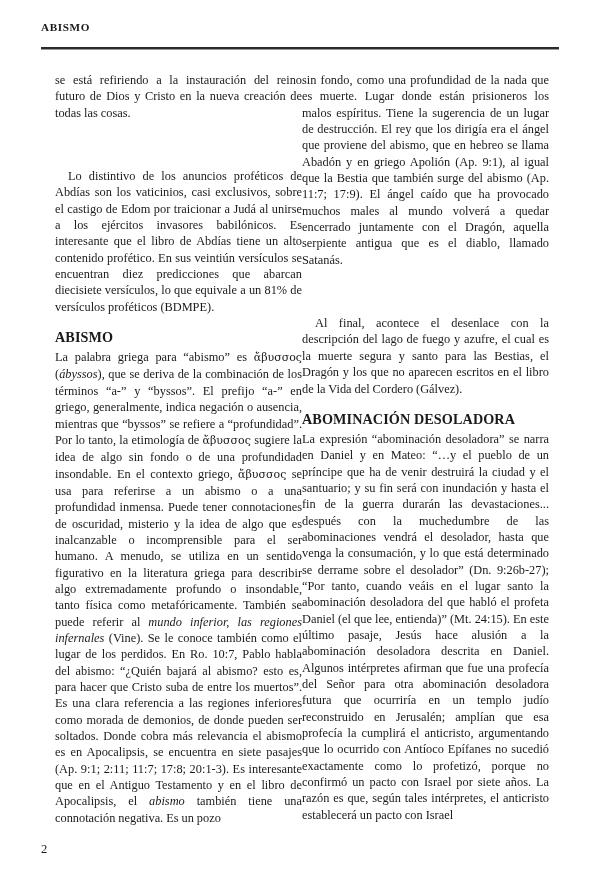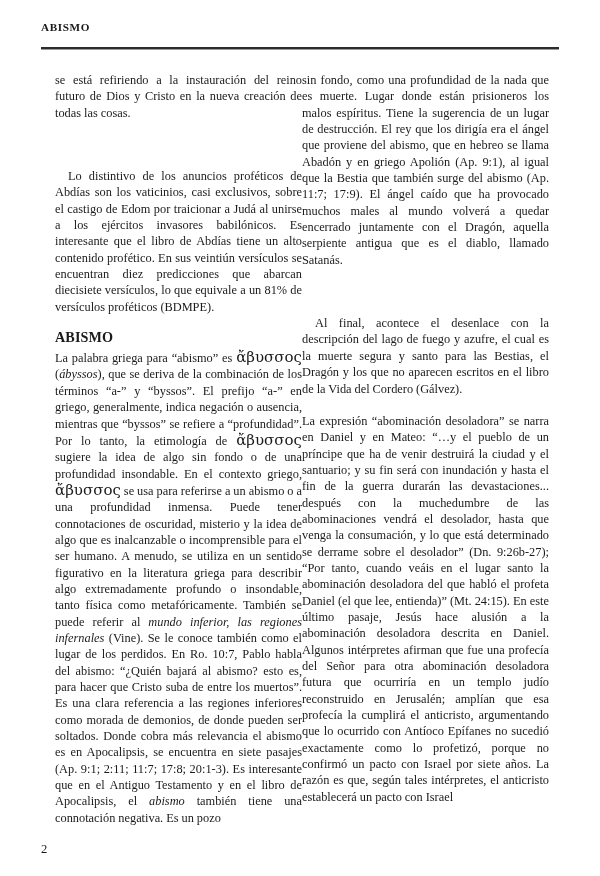--- a/index.html
+++ b/index.html
@@ -73,21 +73,21 @@
     letter-spacing: 0.1px;
   }
   .sec-before {
     height: 13px;
   }
   .sec-after {
     height: 3px;
   }
   .gk {
     font-family: "DejaVu Serif", "Liberation Serif", serif;
-    font-size: 15px;
+    font-size: 11px;
   }
   .it {
     font-style: italic;
   }
   .folio {
     position: absolute;
     left: 41px;
     top: 842px;
     font-size: 12.6px;
     color: #1a1a1a;
@@ -110,20 +110,21 @@
       <div class="sec-before"></div>
       <h2 class="section-head">ABISMO</h2>
       <div class="sec-after"></div>
       <p><span>La palabra griega para “abismo” es </span><span class="gk">ἄβυσσος</span><span> (</span><em class="it">ábyssos</em><span>), que se deriva de la combinación de los términos “a-” y “byssos”. El prefijo “a-” en griego, generalmente, indica negación o ausencia, mientras que “byssos” se refiere a “profundidad”. Por lo tanto, la etimología de </span><span class="gk">ἄβυσσος</span><span> sugiere la idea de algo sin fondo o de una profundidad insondable. En el contexto griego, </span><span class="gk">ἄβυσσος</span><span> se usa para referirse a un abismo o a una profundidad inmensa. Puede tener connotaciones de oscuridad, misterio y la idea de algo que es inalcanzable o incomprensible para el ser humano. A menudo, se utiliza en un sentido figurativo en la literatura griega para describir algo extremadamente profundo o insondable, tanto física como metafóricamente. También se puede referir al </span><em class="it">mundo inferior, las regiones infernales</em><span> (Vine). Se le conoce también como el lugar de los perdidos. En Ro. 10:7, Pablo habla del abismo: “¿Quién bajará al abismo? esto es, para hacer que Cristo suba de entre los muertos”. Es una clara referencia a las regiones inferiores como morada de demonios, de donde pueden ser soltados. Donde cobra más relevancia el abismo es en Apocalipsis, se encuentra en siete pasajes (Ap. 9:1; 2:11; 11:7; 17:8; 20:1-3). Es interesante que en el Antiguo Testamento y en el libro de Apocalipsis, el </span><em class="it">abismo</em><span> también tiene una connotación negativa. Es un pozo</span></p>
     </div>
 
     <div class="col">
       <p>sin fondo, como una profundidad de la nada que es muerte. Lugar donde están prisioneros los malos espíritus. Tiene la sugerencia de un lugar de destrucción. El rey que los dirigía era el ángel que proviene del abismo, que en hebreo se llama Abadón y en griego Apolión (Ap. 9:1), al igual que la Bestia que también surge del abismo (Ap. 11:7; 17:9). El ángel caído que ha provocado muchos males al mundo volverá a quedar encerrado juntamente con el Dragón, aquella serpiente antigua que es el diablo, llamado Satanás.</p>
       <p class="indent">Al final, acontece el desenlace con la descripción del lago de fuego y azufre, el cual es la muerte segura y santo para las Bestias, el Dragón y los que no aparecen escritos en el libro de la Vida del Cordero (Gálvez).</p>
       <div class="sec-before"></div>
+      <h2 class="section-head">ABOMINACIÓN DESOLADORA</h2>
       <div class="sec-after"></div>
       <p>La expresión “abominación desoladora” se narra en Daniel y en Mateo: “…y el pueblo de un príncipe que ha de venir destruirá la ciudad y el santuario; y su fin será con inundación y hasta el fin de la guerra durarán las devastaciones... después con la muchedumbre de las abominaciones vendrá el desolador, hasta que venga la consumación, y lo que está determinado se derrame sobre el desolador” (Dn. 9:26b-27); “Por tanto, cuando veáis en el lugar santo la abominación desoladora del que habló el profeta Daniel (el que lee, entienda)” (Mt. 24:15). En este último pasaje, Jesús hace alusión a la abominación desoladora descrita en Daniel. Algunos intérpretes afirman que fue una profecía del Señor para otra abominación desoladora futura que ocurriría en un templo judío reconstruido en Jerusalén; amplían que esa profecía la cumplirá el anticristo, argumentando que lo ocurrido con Antíoco Epífanes no sucedió exactamente como lo profetizó, porque no confirmó un pacto con Israel por siete años. La razón es que, según tales intérpretes, el anticristo establecerá un pacto con Israel</p>
     </div>
 
   </div>
 
   <div class="folio">2</div>
 
 </div>
 

